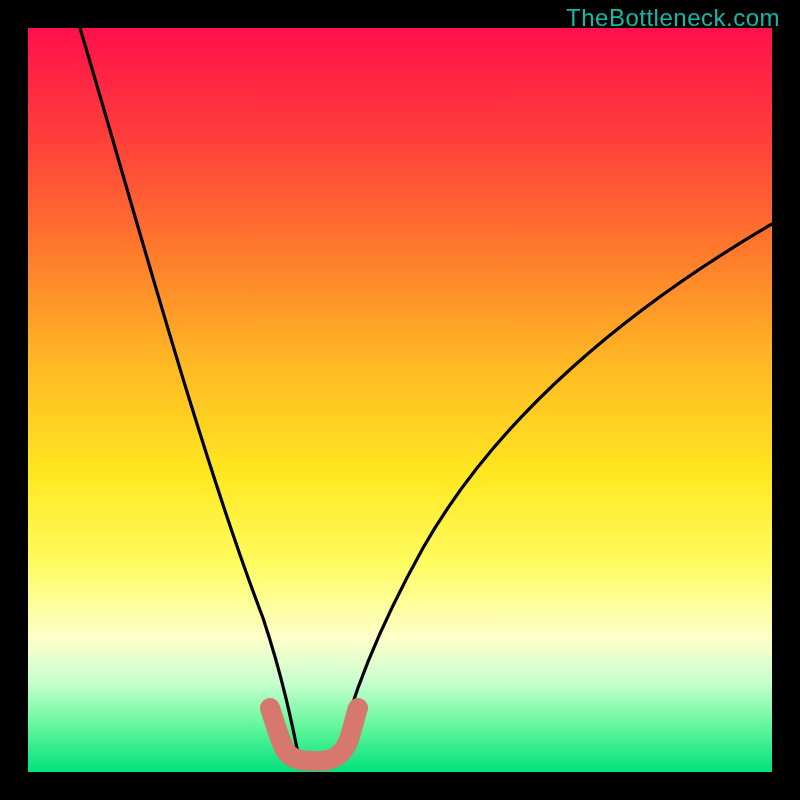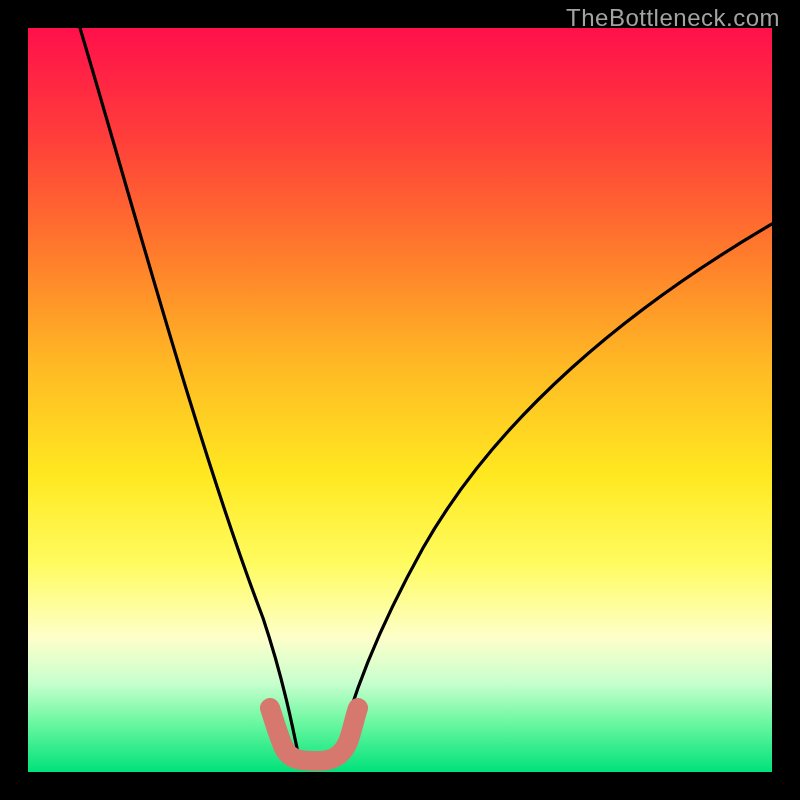--- a/index.html
+++ b/index.html
@@ -27,21 +27,21 @@
       #fdffca 82%,
       #c8ffce 88%,
       #71f8a3 93%,
       #00e27a 100%
     );
   }
   .watermark {
     position: absolute;
     top: 4px;
     right: 20px;
-    color: #a3a3a3;
+    color: #14b8a6;
     font-size: 24px;
     letter-spacing: 0.5px;
     font-weight: 500;
     user-select: none;
   }
   svg.curves {
     position: absolute;
     left: 0;
     top: 0;
     width: 744px;

